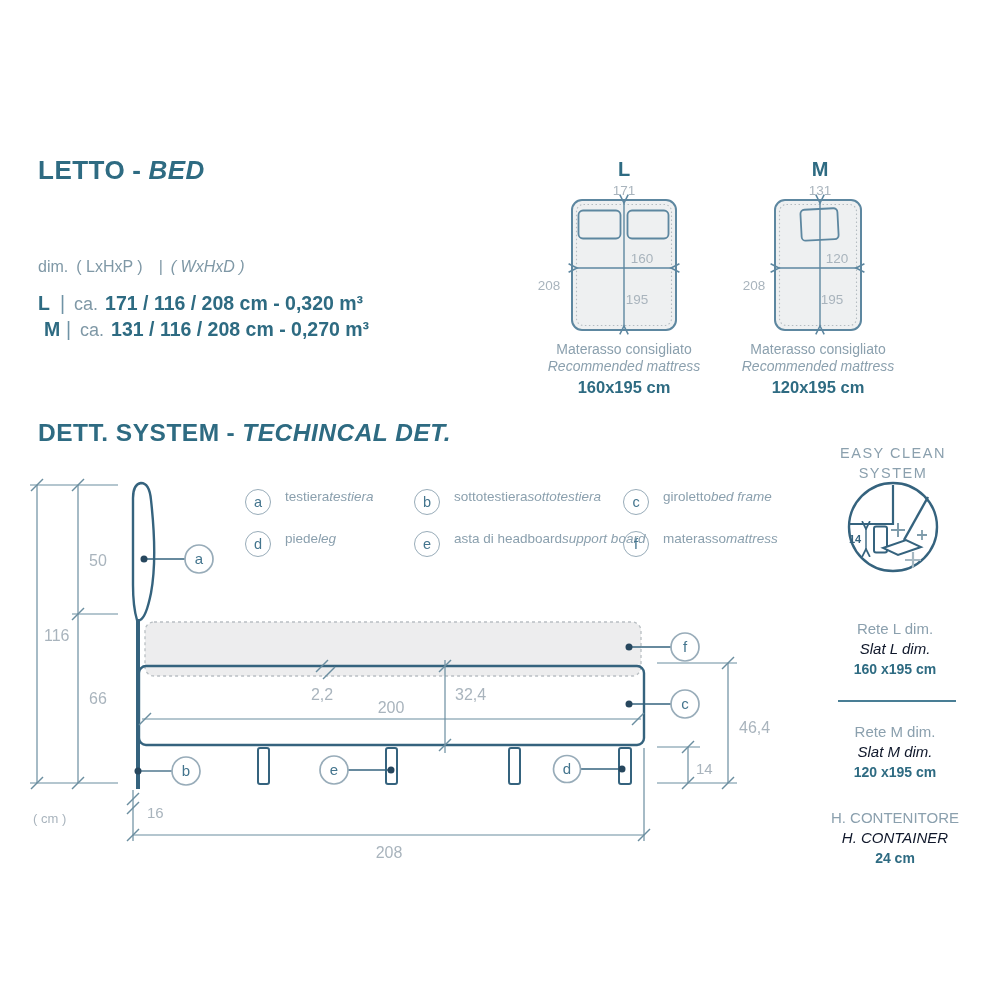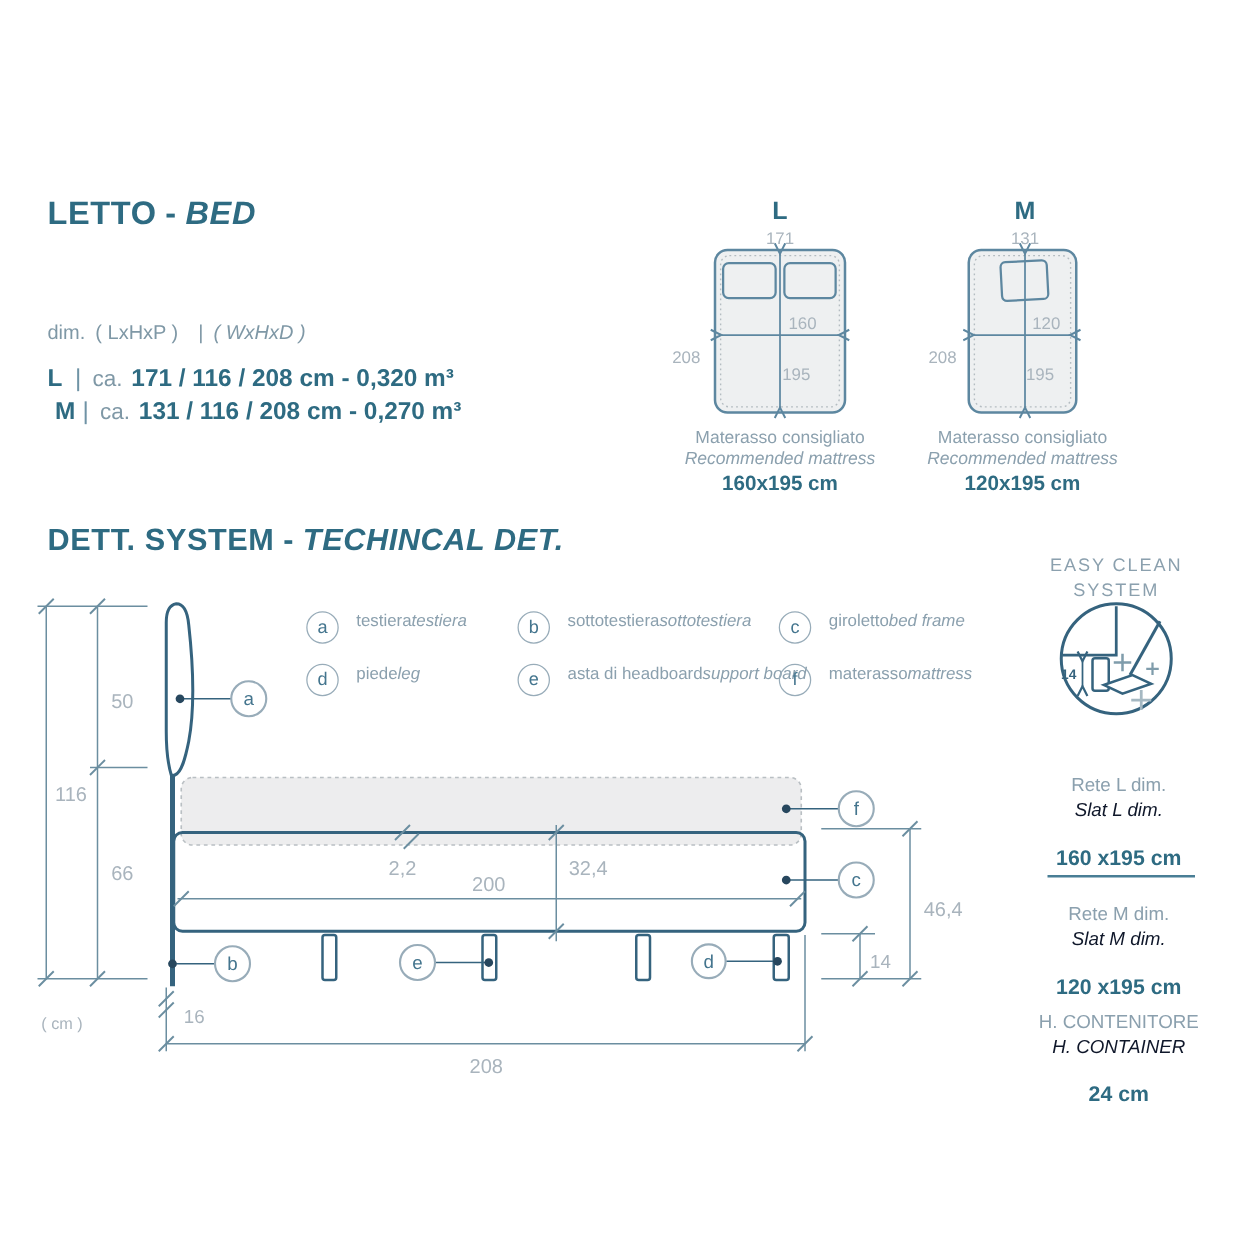--- a/index.html
+++ b/index.html
@@ -38,21 +38,21 @@
              font-size:14.5px;color:#44758e;box-sizing:border-box;}
   .lg-text{display:flex;flex-direction:row;font-size:13.5px;line-height:16px;color:#8ba0ae;}
   .lg-en{font-style:italic;}
 
   
   .ec-label{width:150px;text-align:center;font-size:14.5px;letter-spacing:1.5px;
             color:#8ba0ae;line-height:20px;}
   .sb{width:150px;text-align:center;}
   .sb .it{font-size:15px;color:#8ba0ae;line-height:20px;}
   .sb .en{font-size:15px;color:#0f172a;font-style:italic;line-height:20px;}
-  .sb .val{font-size:17px;font-weight:700;color:#2e6b82;margin-top:18px;}
+  .sb .val{font-size:14px;font-weight:700;color:#2e6b82;margin-top:2px;}
   .divider{border-top:2.5px solid #497e95;width:118px;height:0;}
 </style>
 </head>
 <body>
 
 <div id="sheet">
 
   <svg id="gfx" width="1000" height="1000" viewBox="0 0 1000 1000">
     <defs>
       <marker id="mArr" viewBox="0 0 10 10" refX="1.5" refY="5" markerWidth="7.5" markerHeight="7.5" orient="auto-start-reverse">

